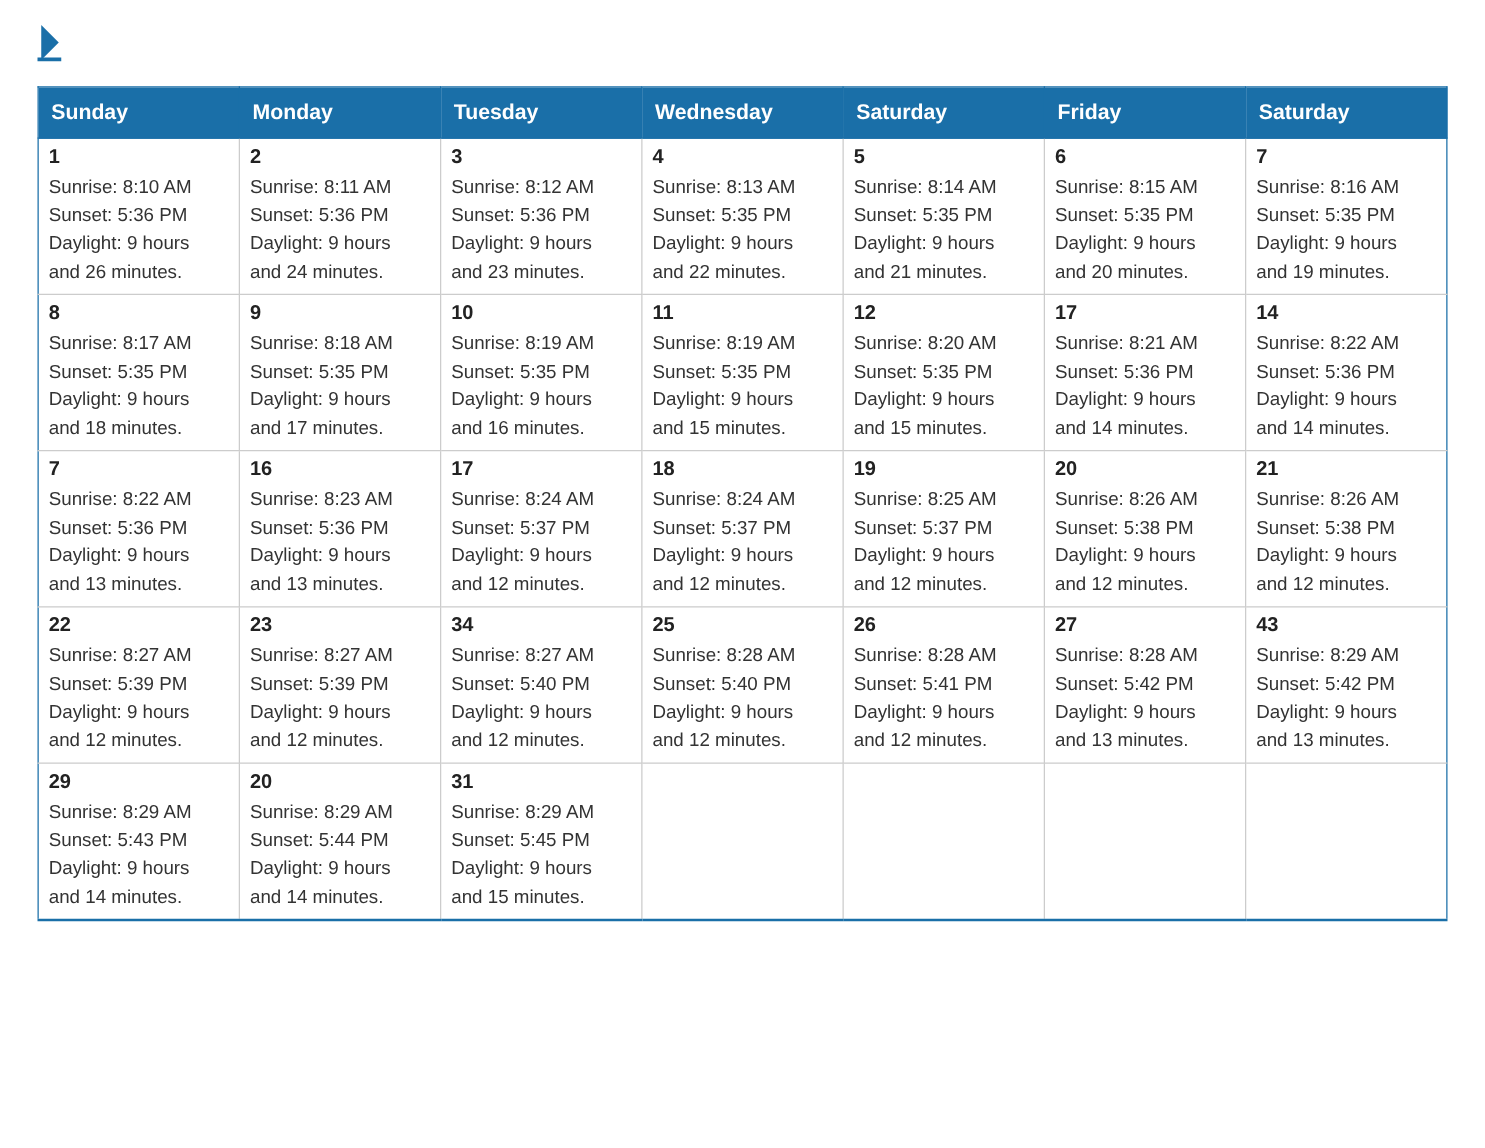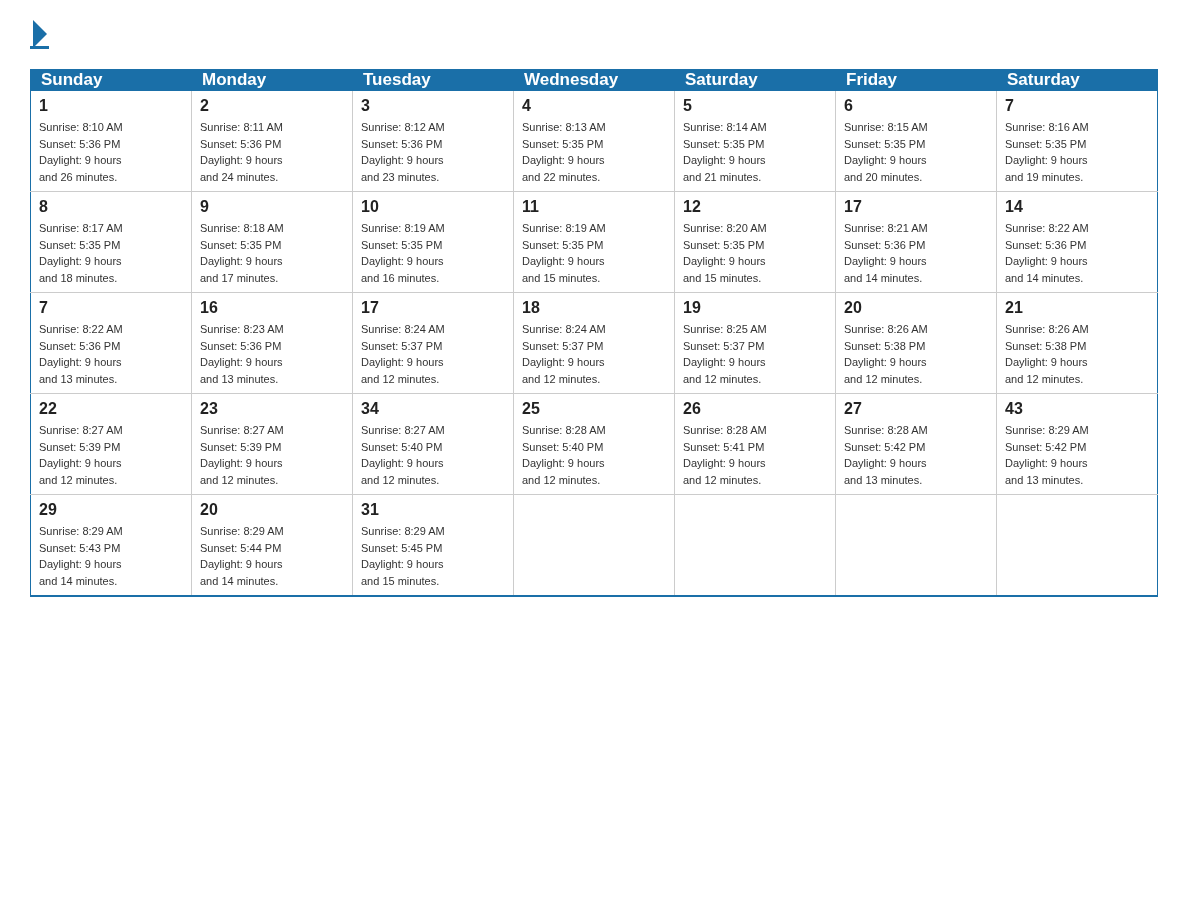--- a/index.html
+++ b/index.html
@@ -68,40 +68,40 @@
     }
     .calendar {
       width: 100%;
       border-collapse: collapse;
     }
     .calendar th {
       background: #1a6fa8;
       color: #fff;
       font-size: 17px;
       font-weight: bold;
-      padding: 0 10px;
+      padding: 10px 10px;
       text-align: left;
       border: 1px solid #1a6fa8;
     }
     .calendar td {
       border: 1px solid #ccc;
       vertical-align: top;
       padding: 6px 8px;
       width: 14.28%;
       min-height: 90px;
     }
     .day-number {
       font-size: 16px;
       font-weight: bold;
       color: #222;
       display: block;
       margin-bottom: 4px;
     }
     .day-info {
-      font-size: 11px;
+      font-size: 15px;
       color: #333;
       line-height: 1.5;
     }
     .calendar tr td:first-child {
       border-left: 1px solid #1a6fa8;
     }
     .calendar tr td:last-child {
       border-right: 1px solid #1a6fa8;
     }
     .calendar tbody tr:last-child td {

